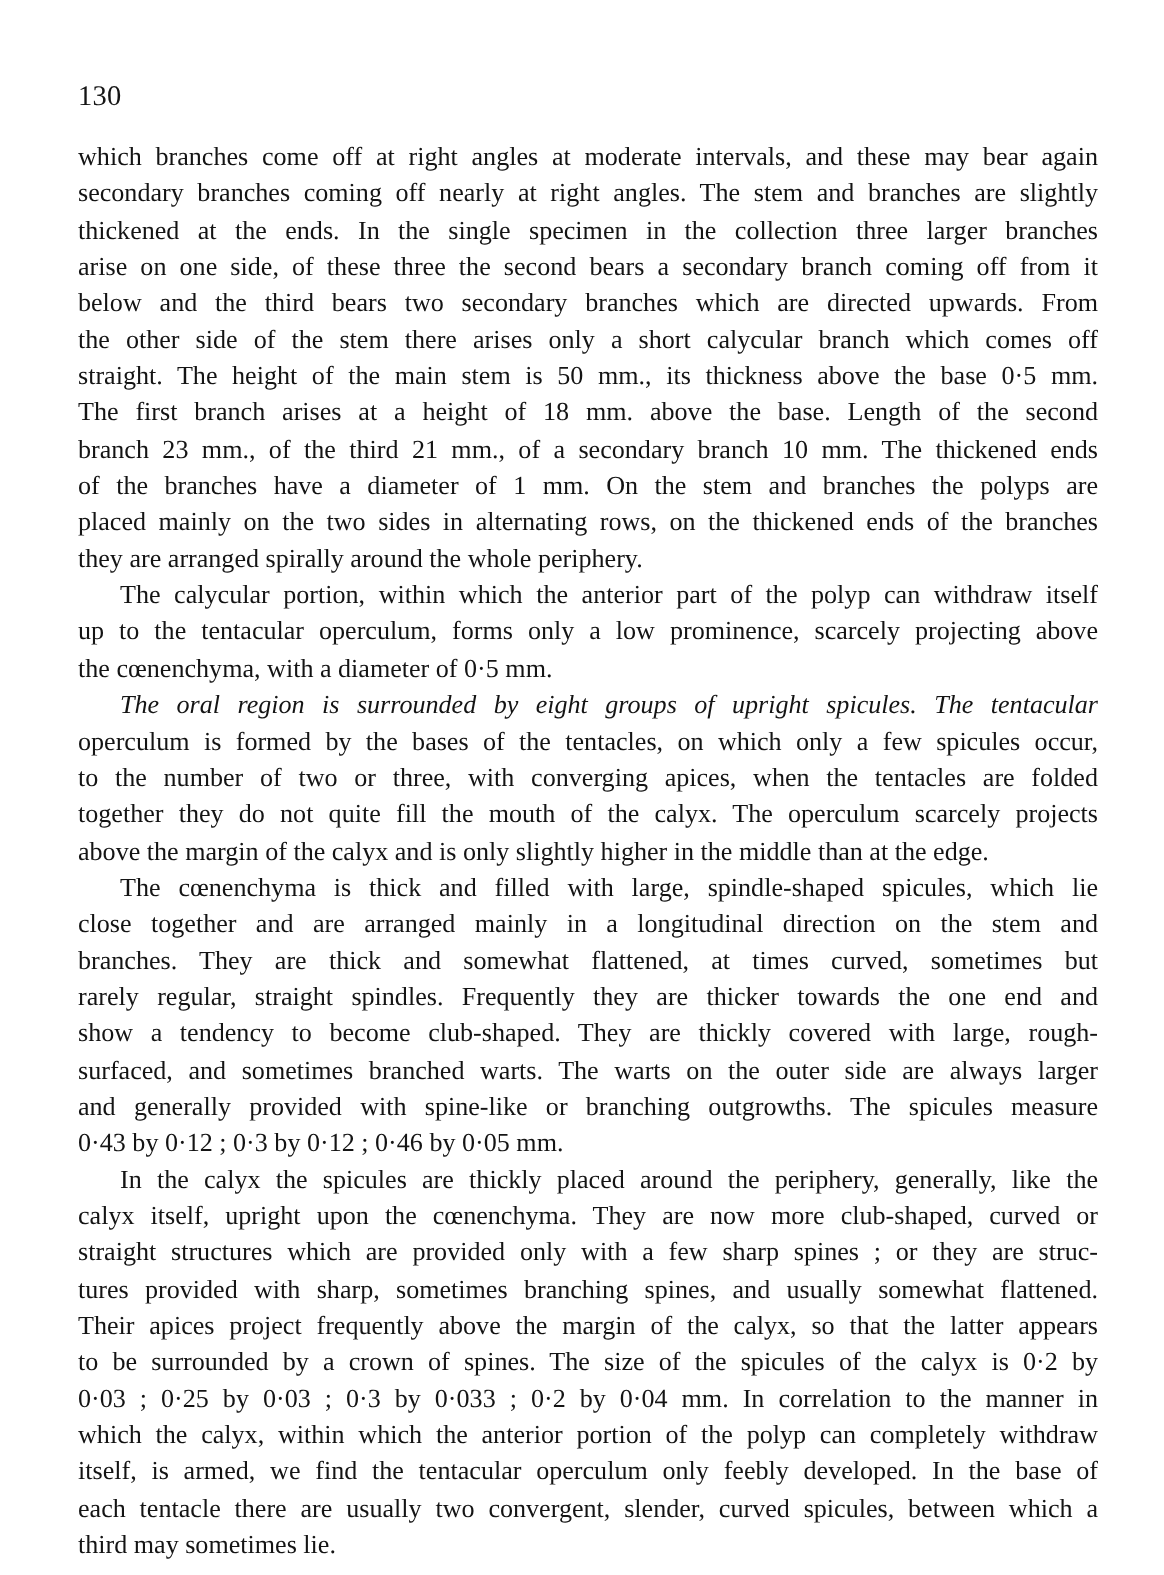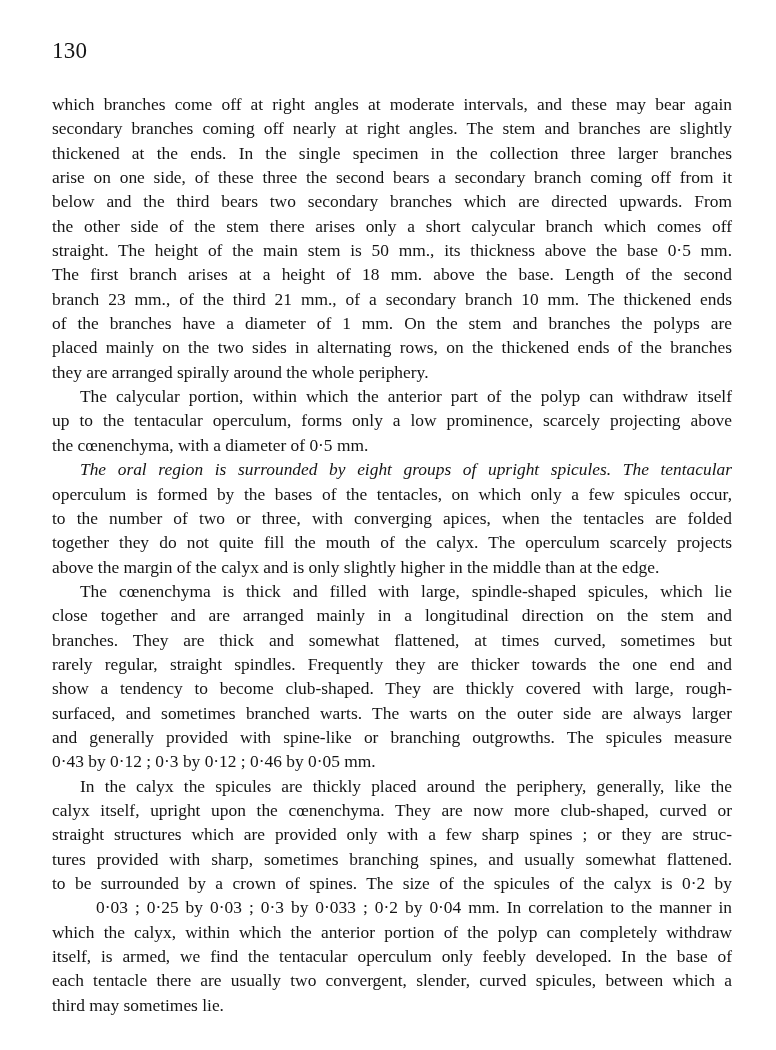--- a/index.html
+++ b/index.html
@@ -25,22 +25,22 @@
     .running-head {
       position: absolute;
       top: 38px;
       left: 52px;
       width: 680px;
       height: 28px;
     }
     .page-number {
       position: absolute;
       left: 0;
-      top: 0;
-      font-size: 23px;
+      top: 16px;
+      font-size: 19px;
       letter-spacing: 0.2px;
     }
     .running-title {
       position: absolute;
       left: 0;
       right: 0;
       top: 2px;
       text-align: center;
       font-size: 15px;
       letter-spacing: 1.1px;
@@ -121,22 +121,23 @@
       <span class="line" style="white-space: normal;">surfaced, and sometimes branched warts.  The warts on the outer side are always larger</span>
       <span class="line" style="white-space: normal;">and generally provided with spine-like or branching outgrowths.  The spicules measure</span>
       <span class="line last" style="white-space: normal;">0·43 by 0·12 ; 0·3 by 0·12 ; 0·46 by 0·05 mm.</span>
     </div>
 
     <div class="paragraph">
       <span class="line indent" style="white-space: normal;">In the calyx the spicules are thickly placed around the periphery, generally, like the</span>
       <span class="line" style="white-space: normal;">calyx itself, upright upon the cœnenchyma.  They are now more club-shaped, curved or</span>
       <span class="line" style="white-space: normal;">straight structures which are provided only with a few sharp spines ; or they are struc-</span>
       <span class="line" style="white-space: normal;">tures provided with sharp, sometimes branching spines, and usually somewhat flattened.</span>
+      <span class="line" style="white-space: normal;">Their apices project frequently above the margin of the calyx, so that the latter appears</span>
       <span class="line" style="white-space: normal;">to be surrounded by a crown of spines.  The size of the spicules of the calyx is 0·2 by</span>
-      <span class="line" style="white-space: normal; margin-left: 44px;">0·03 ; 0·25 by 0·03 ; 0·3 by 0·033 ; 0·2 by 0·04 mm.  In correlation to the manner in</span>
+      <span class="line" style="white-space: normal;">0·03 ; 0·25 by 0·03 ; 0·3 by 0·033 ; 0·2 by 0·04 mm.  In correlation to the manner in</span>
       <span class="line" style="white-space: normal;">which the calyx, within which the anterior portion of the polyp can completely withdraw</span>
       <span class="line" style="white-space: normal;">itself, is armed, we find the tentacular operculum only feebly developed.  In the base of</span>
       <span class="line" style="white-space: normal;">each tentacle there are usually two convergent, slender, curved spicules, between which a</span>
       <span class="line last" style="white-space: normal;">third may sometimes lie.</span>
     </div>
 
   </div>
 </div>
 
 </body></html>

